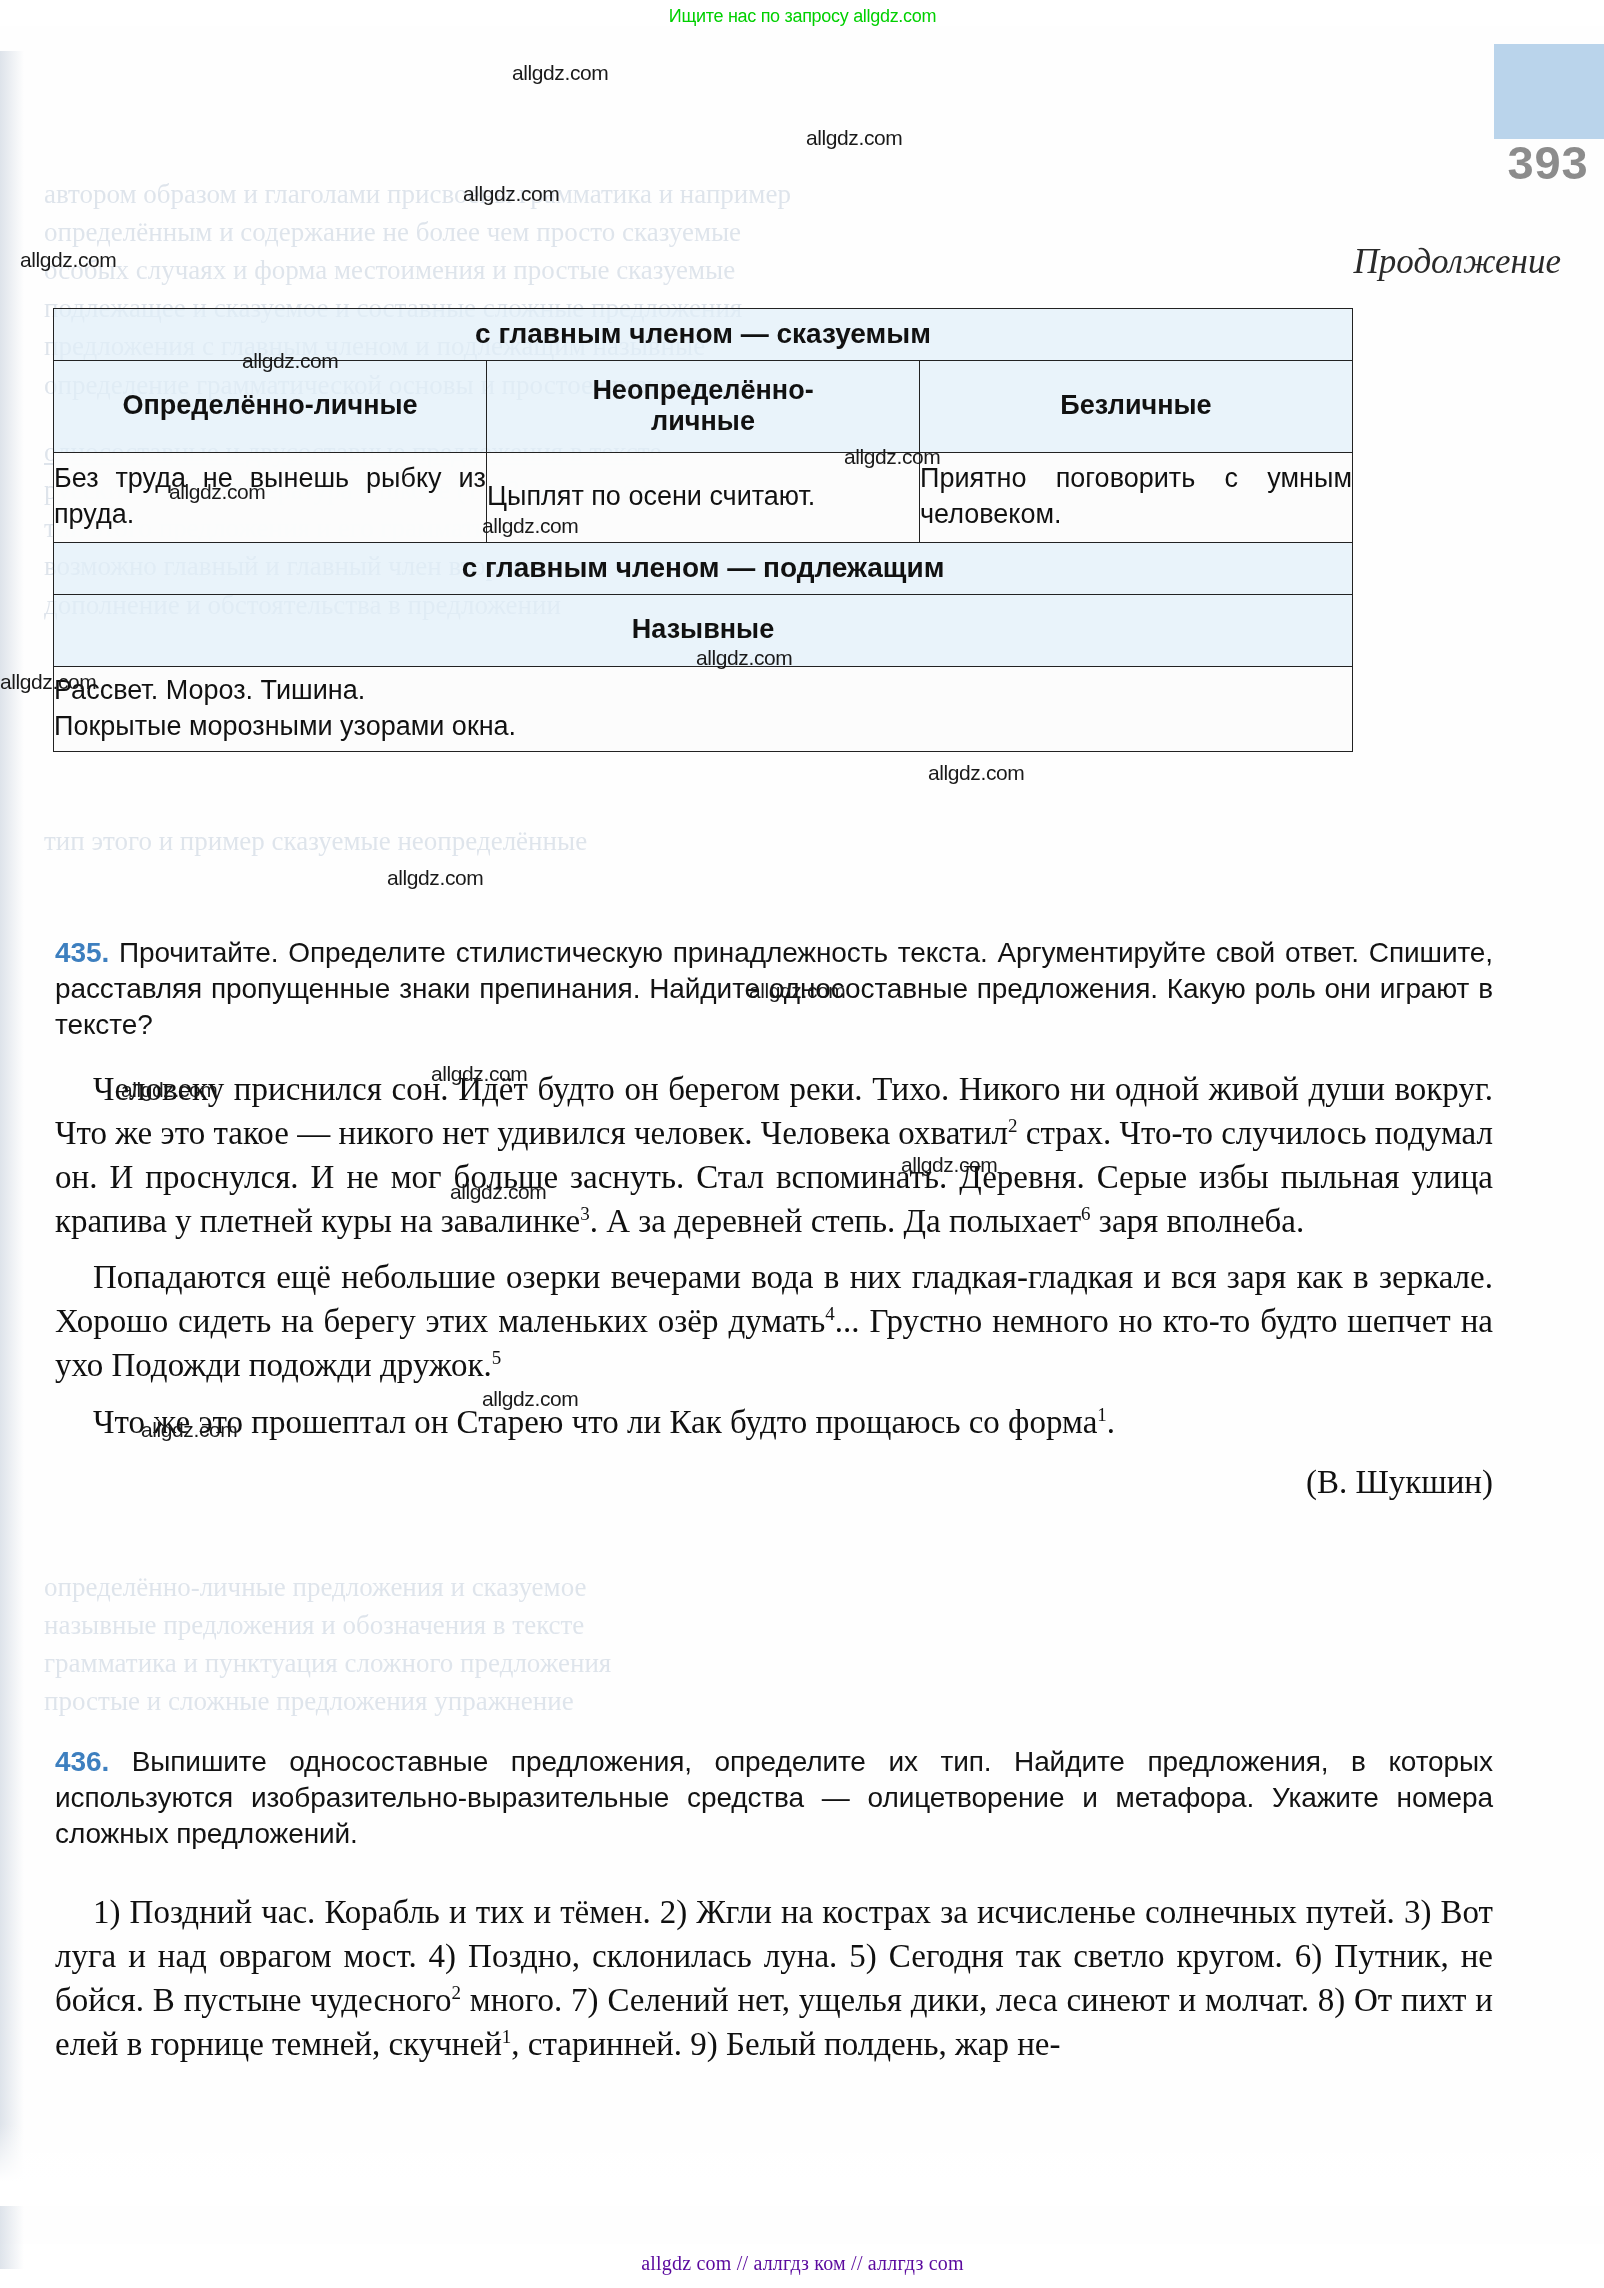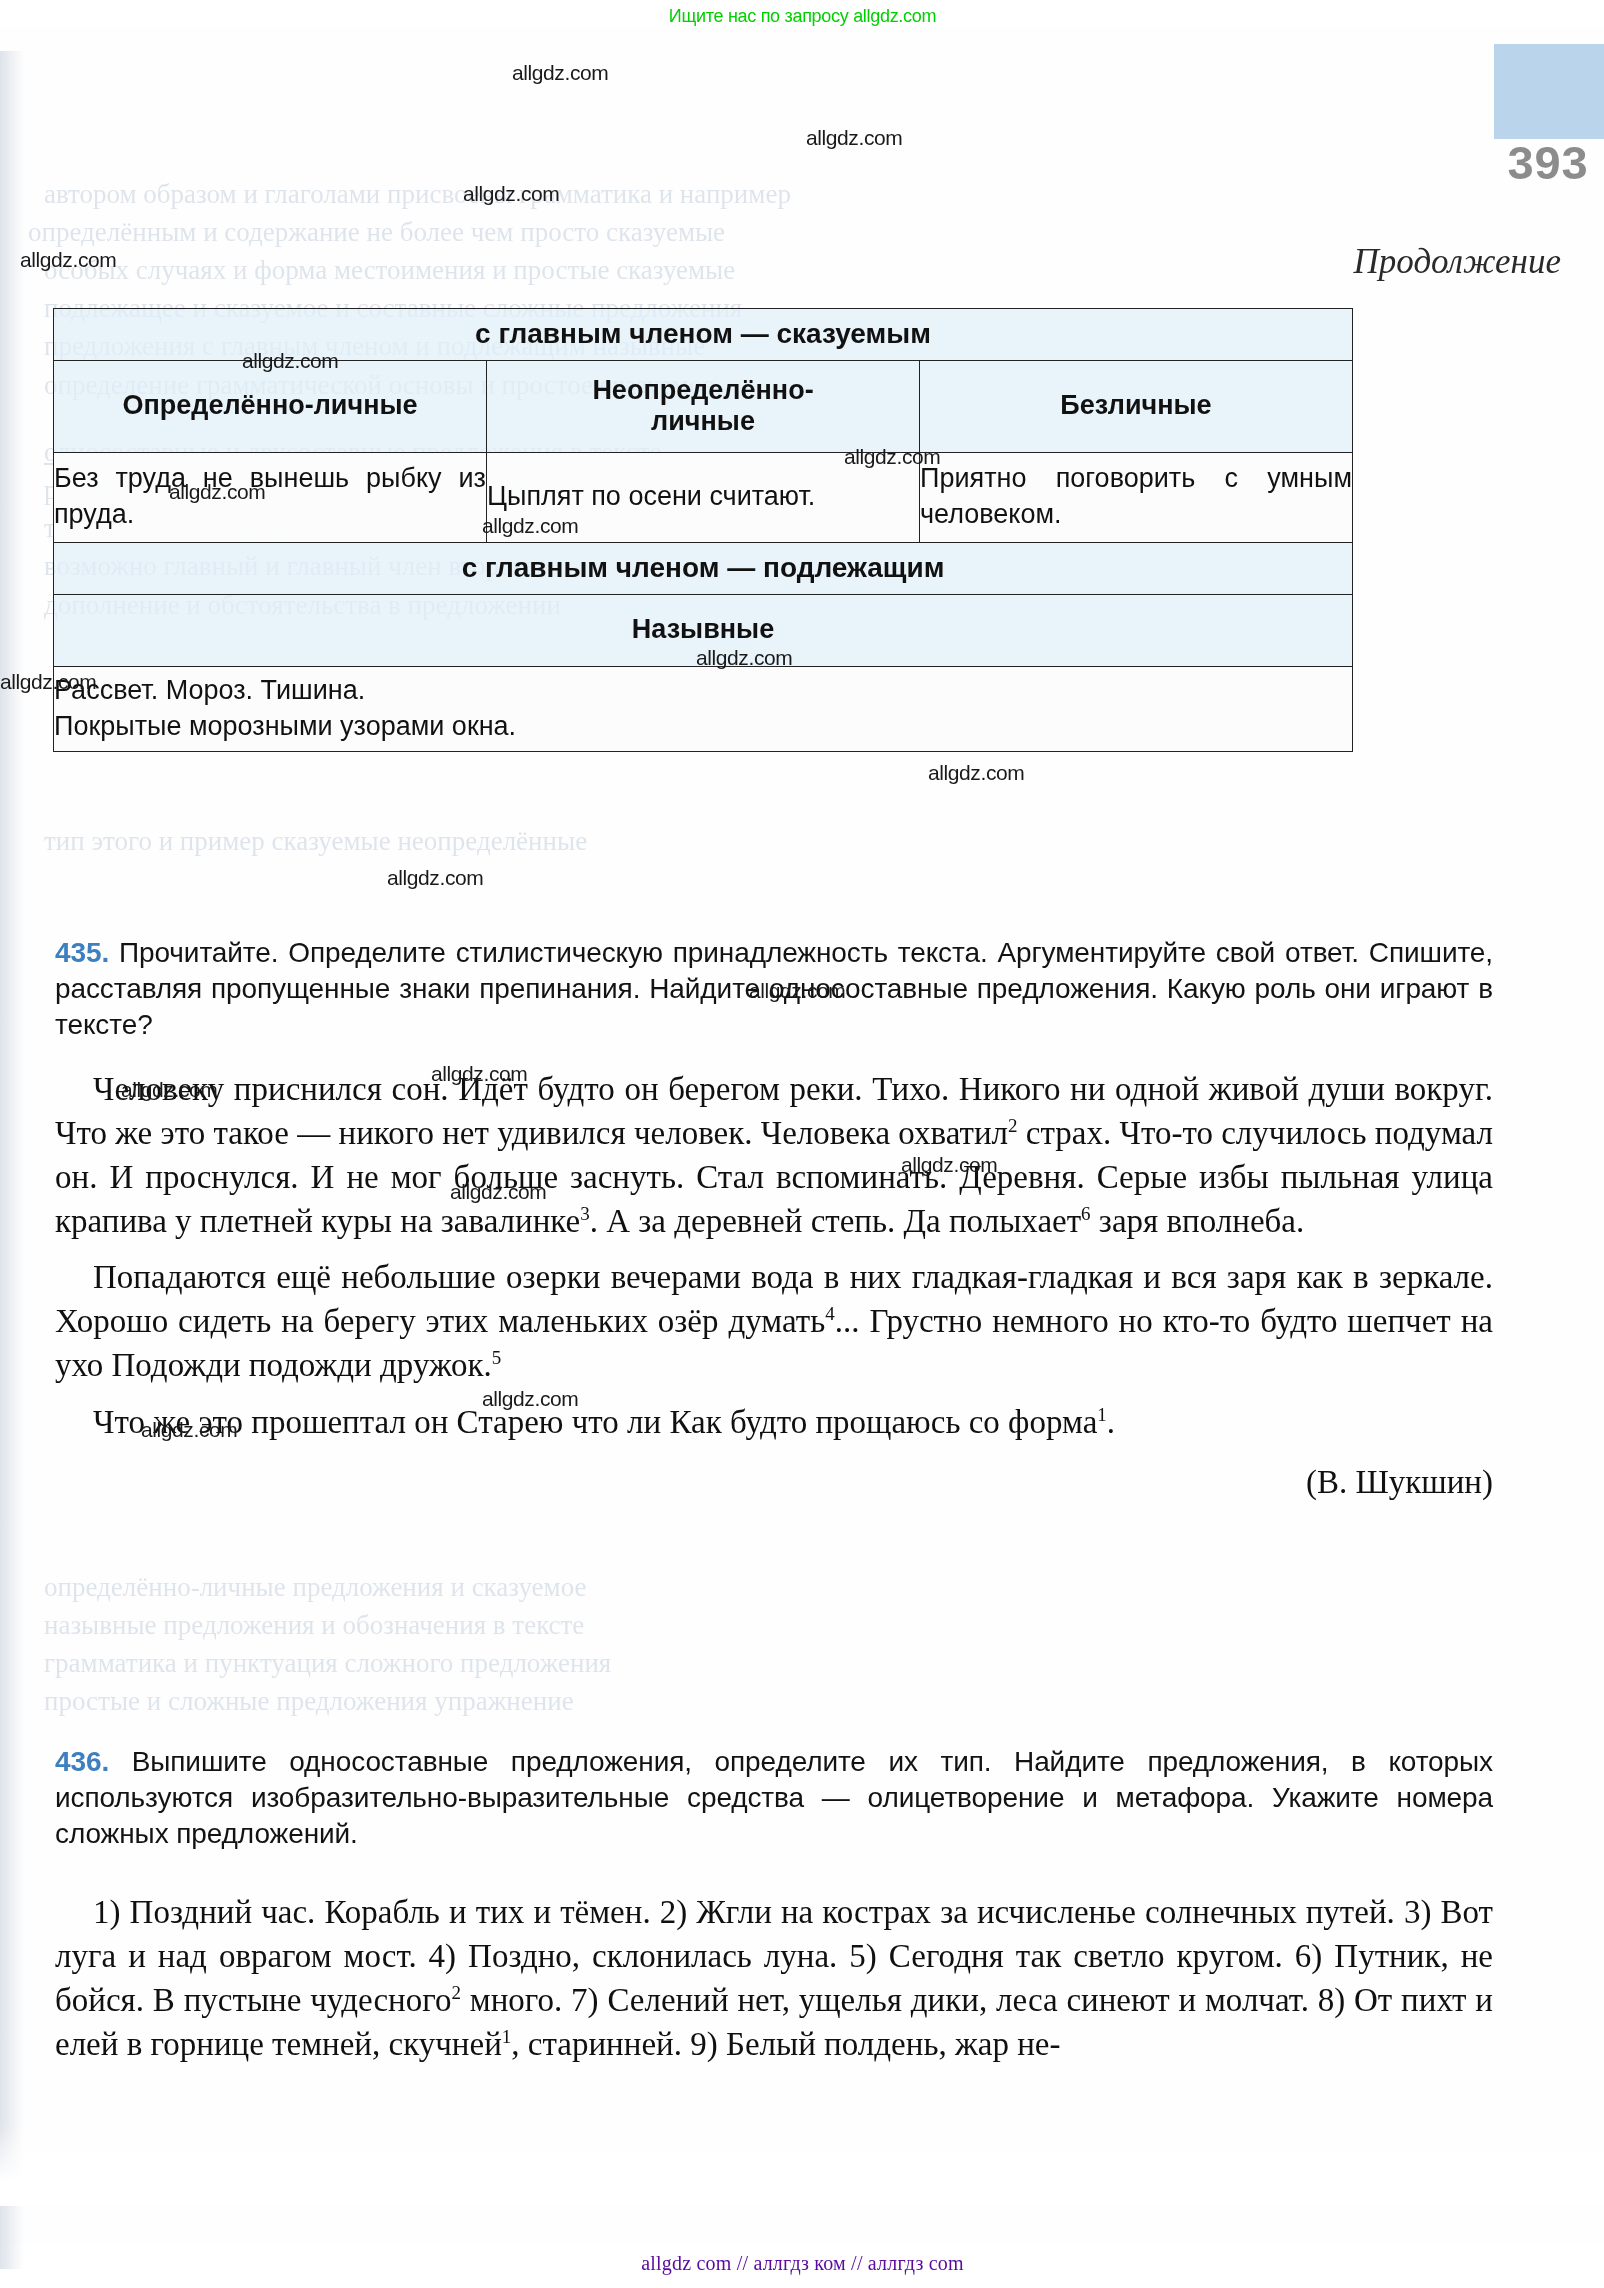--- a/index.html
+++ b/index.html
@@ -230,21 +230,21 @@
 <div class="page-sheet">
 
   <div class="spine-shadow"></div>
   <div class="corner-tab"></div>
 
   <div class="page-number">393</div>
   <div class="continuation">Продолжение</div>
 
   <div id="ghost-layer">
       <div class="ghost" style="left: 44px; top: 153px; font-size: 27px;">автором образом и глаголами присвоены грамматика и например</div>
-      <div class="ghost" style="left: 28px; top: 191px; font-size: 27px;">определённым и содержание не более чем просто сказуемые</div>
+      <div class="ghost" style="left: 44px; top: 191px; font-size: 27px;">определённым и содержание не более чем просто сказуемые</div>
       <div class="ghost" style="left: 44px; top: 229px; font-size: 27px;">особых случаях и форма местоимения и простые сказуемые</div>
       <div class="ghost" style="left: 44px; top: 267px; font-size: 27px;">подлежащее и сказуемое и составные сложные предложения</div>
       <div class="ghost" style="left: 44px; top: 305px; font-size: 27px;">предложения с главным членом и подлежащим назывные</div>
       <div class="ghost" style="left: 44px; top: 344px; font-size: 27px;">определение грамматической основы и простое сказуемое</div>
       <div class="ghost" style="left: 44px; top: 411px; font-size: 27px; text-decoration: underline;">односоставные и двусоставные предложения в тексте</div>
       <div class="ghost" style="left: 44px; top: 449px; font-size: 27px;">русский язык и литература в школе (1983) упражнение</div>
       <div class="ghost" style="left: 44px; top: 487px; font-size: 27px;">тип этого предложения и его грамматика</div>
       <div class="ghost" style="left: 44px; top: 525px; font-size: 27px;">возможно главный и главный член второго</div>
       <div class="ghost" style="left: 44px; top: 564px; font-size: 27px;">дополнение и обстоятельства в предложении</div>
       <div class="ghost" style="left: 44px; top: 800px; font-size: 27px;">тип этого и пример сказуемые неопределённые</div>

